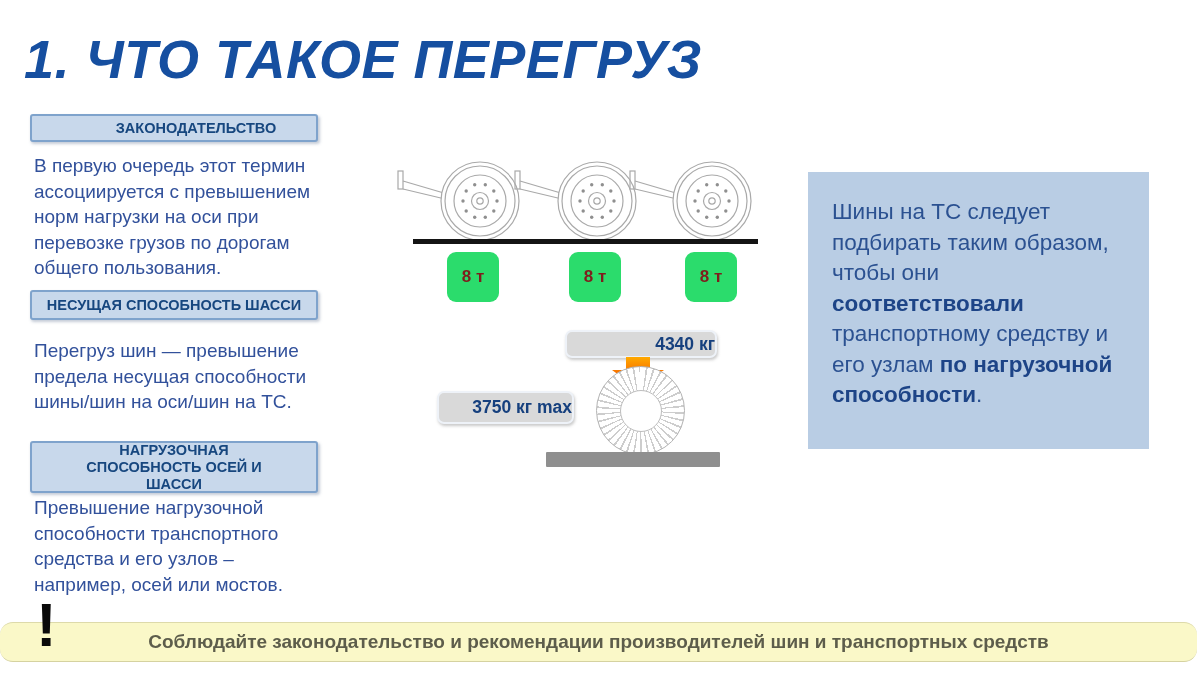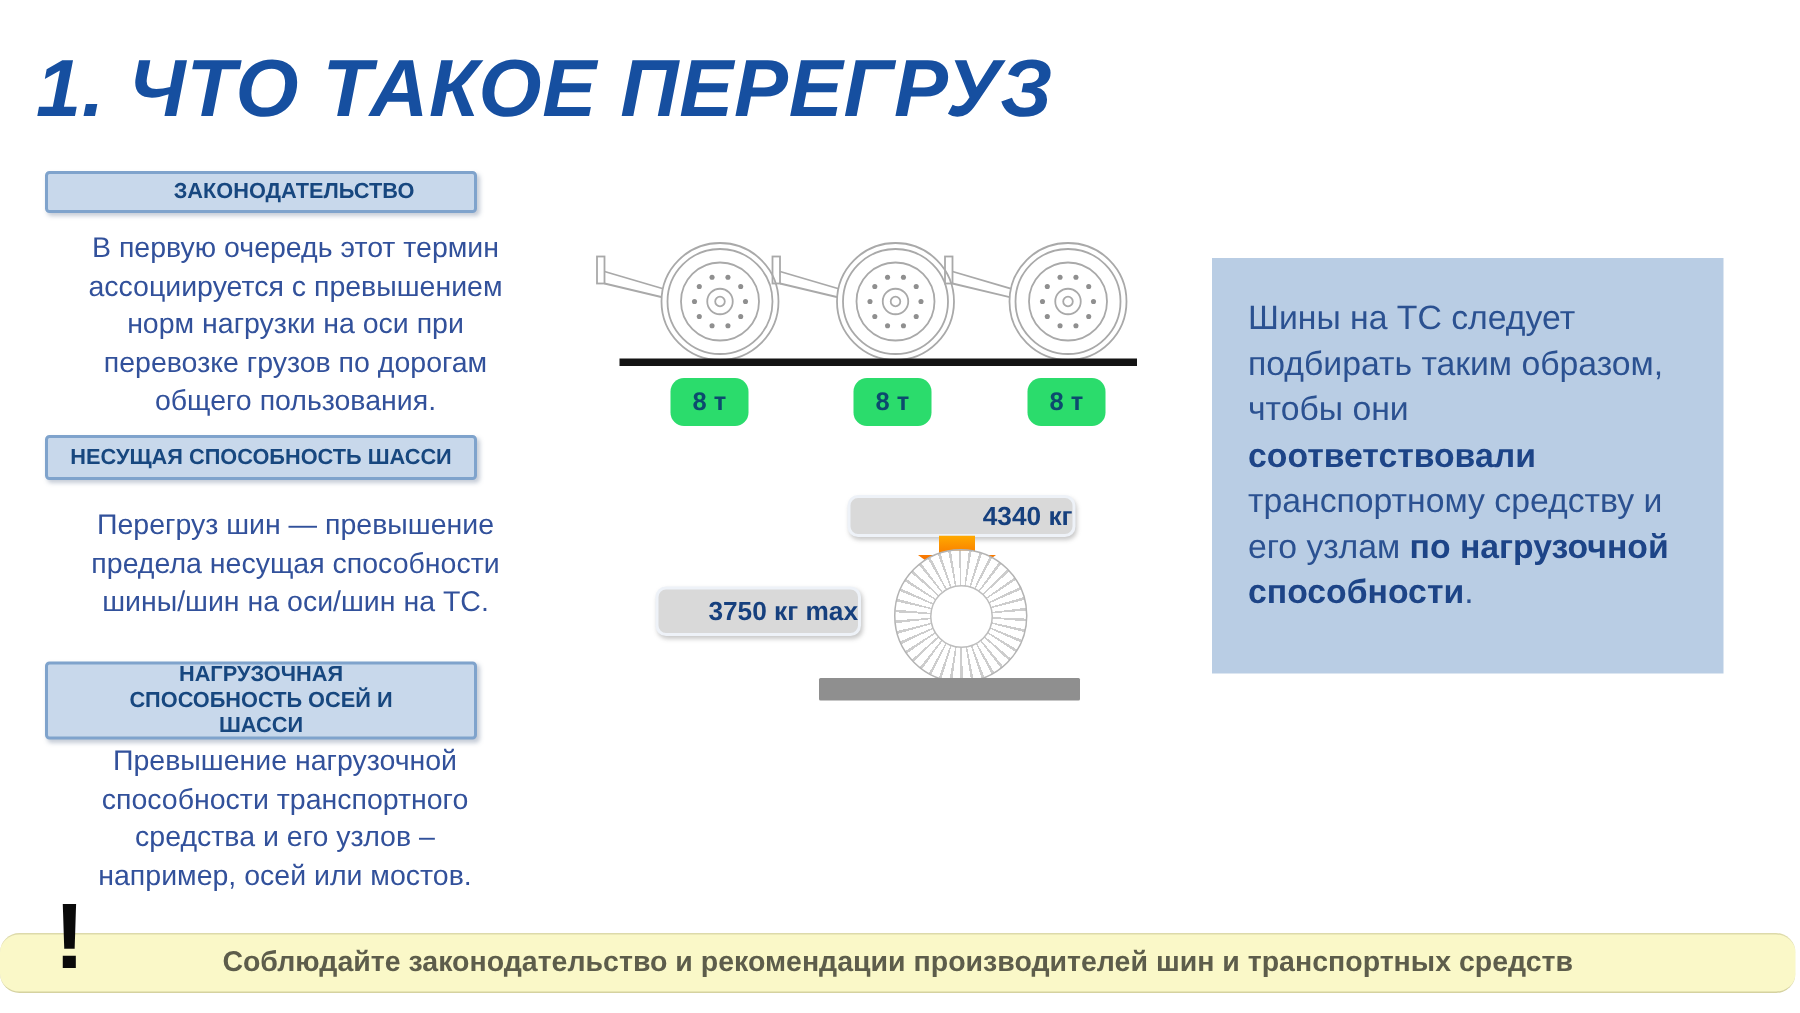--- a/index.html
+++ b/index.html
@@ -22,34 +22,34 @@
     background:#c8d8eb; border:2px solid #7fa3cc; border-radius:3px;
     box-shadow:1.5px 2px 3px rgba(90,110,140,.35);
     display:flex; align-items:center; justify-content:center; text-align:center;
     color:#17477f; font-weight:bold; font-size:14.5px; line-height:17px;
   }
   #hdr1 { top:114px; height:28px;padding-left:44px; }
   #hdr2 { top:290px; height:30px; }
   #hdr3 { top:421px; height:52px; padding:0 28px;margin-top:20px; }
 
   .para {
-    position:absolute; left:44px; width:306px;
-    color:#32519b; font-size:19px; line-height:25.5px;text-align:center;
+    position:absolute; left:34px; width:306px;
+    color:#32519b; font-size:19px; line-height:25.5px;
   }
   #para1 { top:153px; }
   #para2 { top:338px; }
   #para3 { top:495px; width:292px; }
 
   .axles-svg { position:absolute; left:395px; top:152px; }
   .road-line { position:absolute; left:413px; top:239px; width:345px; height:5px; background:#141414; }
 
   .axle-badge {
-    position:absolute; top:252px; width:52px; height:32px;
+    position:absolute; top:252px; width:52px; height:50px;
     background:#2bdc6c; border-radius:9px;
-    color:#0c4a6e; font-weight:bold; font-size:17px;
+    color:#7f1d1d; font-weight:bold; font-size:17px;
     display:flex; align-items:center; justify-content:center;
   }
   #badge1 { left:447px; } #badge2 { left:569px; } #badge3 { left:685px; }
 
   .gray-label {
     position:absolute; background:#d9d9d9; border:2px solid #eef2f8; border-radius:7px;
     box-shadow:1px 2px 3px rgba(100,100,100,.35);
     color:#16407e; font-weight:bold; font-size:17.5px;
     display:flex; align-items:center; justify-content:flex-end;
   }

